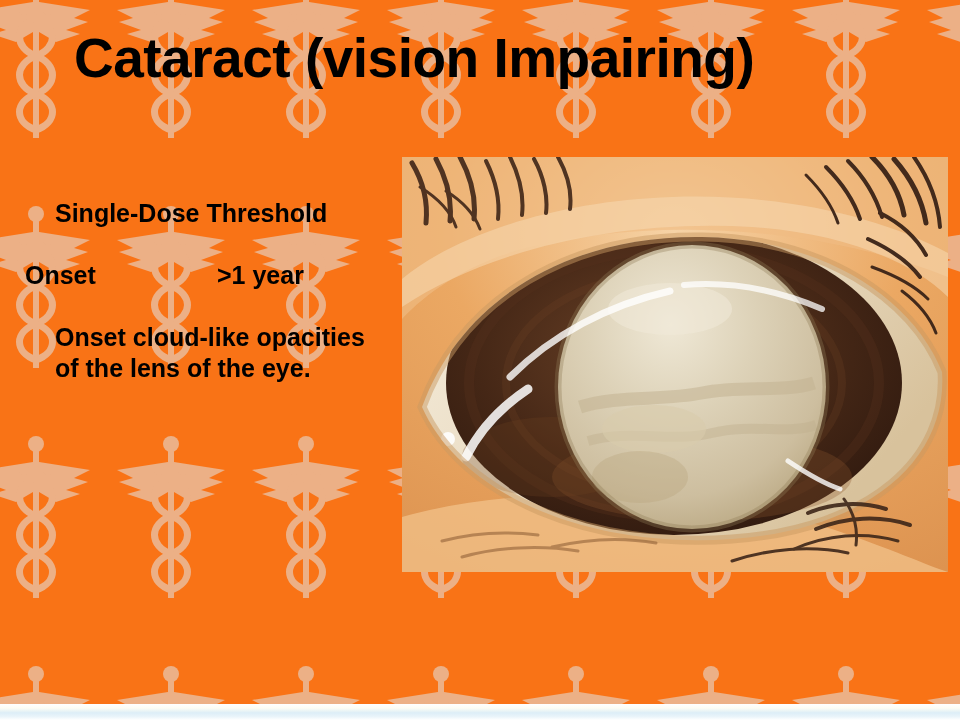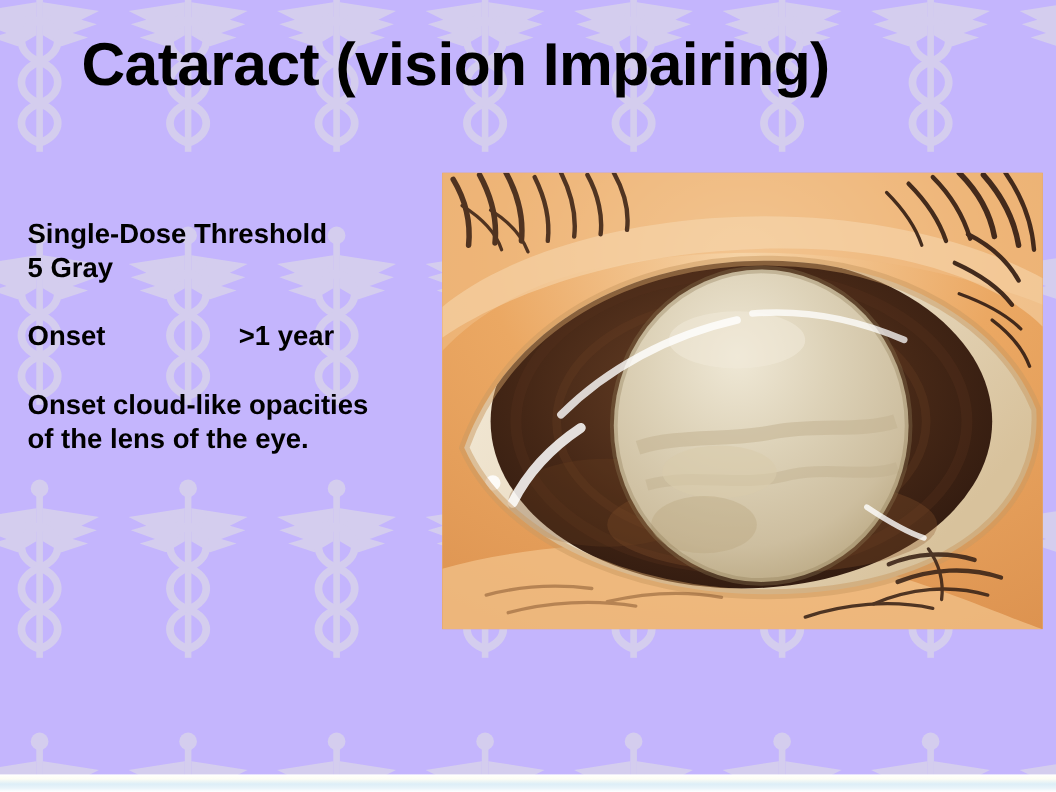--- a/index.html
+++ b/index.html
@@ -6,21 +6,21 @@
     margin: 0;
     padding: 0;
     background: #ffffff;
   }
 
   #slide {
     position: relative;
     width: 960px;
     height: 720px;
     overflow: hidden;
-    background: #c4b5fd;
+    background: #f97316;
     font-family: "Liberation Sans", sans-serif;
   }
 
   
   #watermark-layer {
     position: absolute;
     inset: 0;
     z-index: 0;
     pointer-events: none;
   }
@@ -66,21 +66,21 @@
     position: absolute;
     left: 25px;
     top: 198px;
     width: 360px;
     z-index: 2;
     color: #000000;
     font-size: 25px;
     font-weight: bold;
     line-height: 31px;
   }
-  .text-line { white-space: nowrap; }
+  .text-line { white-space: nowrap; margin-left: 30px; }
   .spacer-line { height: 31px; }
   .onset-row {
     display: flex;
     white-space: nowrap;
     align-items: center;
   }
   .onset-label { width: 192px; flex: none; }
 
   
   #eye-photo {
@@ -217,21 +217,20 @@
       </svg>
       <svg class="caduceus" viewBox="0 0 120 180" style="left: 921px; top: 650px;">
         <use href="#caduceus-glyph"></use>
       </svg>
     </div>
 
   <div id="slide-title">Cataract (vision Impairing)</div>
 
   <div id="body-text">
     <div class="text-line">Single-Dose Threshold</div>
-    <div class="text-line">5 Gray</div>
 
     <div class="spacer-line"></div>
 
     <div class="onset-row">
       <span class="onset-label">Onset</span>
       <span>&gt;1 year</span>
     </div>
 
     <div class="spacer-line"></div>
 

